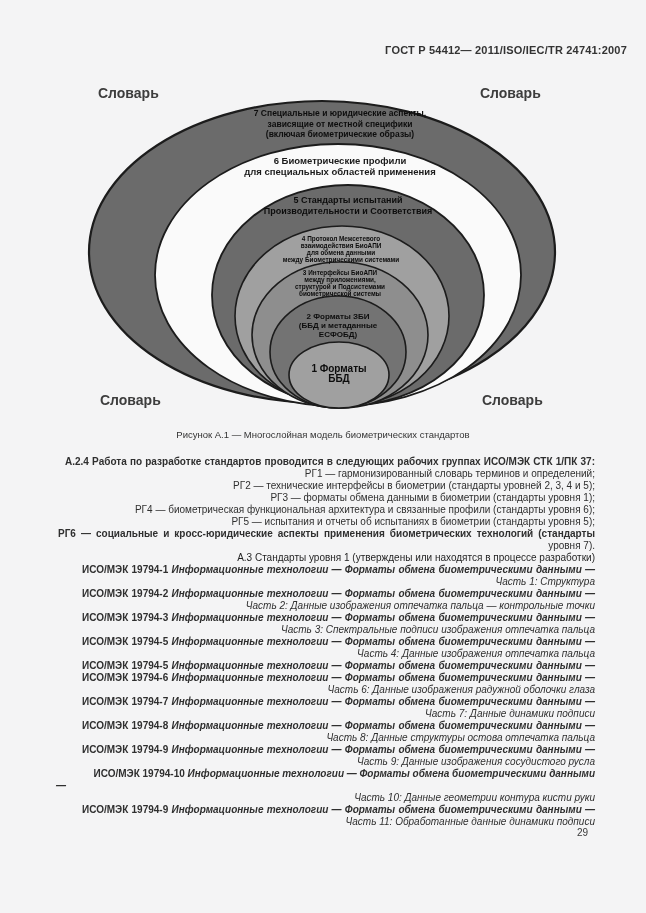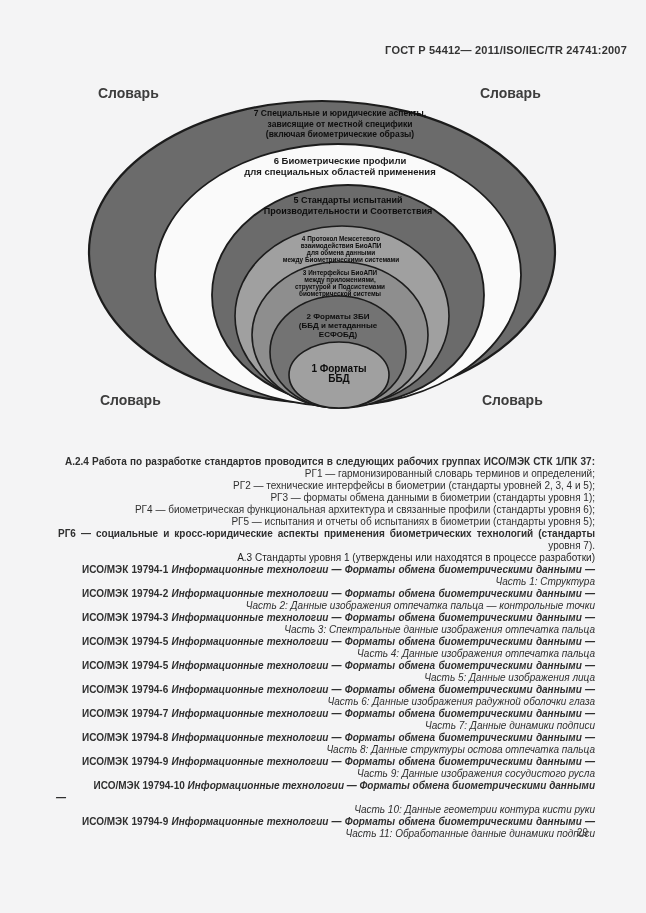--- a/index.html
+++ b/index.html
@@ -91,46 +91,46 @@
 между приложениями,
 структурой и Подсистемами
 биометрической системы</div>
     <div class="layer-label l2">2 Форматы ЗБИ
 (ББД и метаданные
 ЕСФОБД)</div>
     <div class="layer-label l1">1 Форматы
 ББД</div>
   </div>
 
+  <div class="figure-caption">Рисунок А.1 — Многослойная модель биометрических стандартов</div>
 
   <div class="body-text">
     <p class="indent8 just">А.2.4 Работа по разработке стандартов проводится в следующих рабочих группах ИСО/МЭК СТК 1/ПК 37:</p>
     <p class="wg">РГ1 — гармонизированный словарь терминов и определений;</p>
     <p class="wg">РГ2 — технические интерфейсы в биометрии (стандарты уровней 2, 3, 4 и 5);</p>
     <p class="wg">РГ3 — форматы обмена данными в биометрии (стандарты уровня 1);</p>
     <p class="wg">РГ4 — биометрическая функциональная архитектура и связанные профили (стандарты уровня 6);</p>
     <p class="wg">РГ5 — испытания и отчеты об испытаниях в биометрии (стандарты уровня 5);</p>
     <p class="wg just">РГ6 — социальные и кросс-юридические аспекты применения биометрических технологий (стандарты</p>
     <p>уровня 7).</p>
     <p class="indent8 bold">А.3 Стандарты уровня 1 (утверждены или находятся в процессе разработки)</p>
 
     <p class="indent26 just"><span>ИСО/МЭК 19794-1</span> <span class="ital">Информационные технологии — Форматы обмена биометрическими данными —</span></p>
     <p class="ital">Часть 1: Структура</p>
 
     <p class="indent26 just"><span>ИСО/МЭК 19794-2</span> <span class="ital">Информационные технологии — Форматы обмена биометрическими данными —</span></p>
     <p class="ital">Часть 2: Данные изображения отпечатка пальца — контрольные точки</p>
 
     <p class="indent26 just"><span>ИСО/МЭК 19794-3</span> <span class="ital">Информационные технологии — Форматы обмена биометрическими данными —</span></p>
-    <p class="ital">Часть 3: Спектральные данные изображения отпечатка пальца</p>
+    <p class="ital">Часть 3: Спектральные подписи изображения отпечатка пальца</p>
 
     <p class="indent26 just"><span>ИСО/МЭК 19794-5</span> <span class="ital">Информационные технологии — Форматы обмена биометрическими данными —</span></p>
     <p class="ital">Часть 4: Данные изображения отпечатка пальца</p>
 
     <p class="indent26 just"><span>ИСО/МЭК 19794-5</span> <span class="ital">Информационные технологии — Форматы обмена биометрическими данными —</span></p>
-    <p class="ital">Часть 5: Данные изображения лица</p>
 
     <p class="indent26 just"><span>ИСО/МЭК 19794-6</span> <span class="ital">Информационные технологии — Форматы обмена биометрическими данными —</span></p>
     <p class="ital">Часть 6: Данные изображения радужной оболочки глаза</p>
 
     <p class="indent26 just"><span>ИСО/МЭК 19794-7</span> <span class="ital">Информационные технологии — Форматы обмена биометрическими данными —</span></p>
     <p class="ital">Часть 7: Данные динамики подписи</p>
 
     <p class="indent26 just"><span>ИСО/МЭК 19794-8</span> <span class="ital">Информационные технологии — Форматы обмена биометрическими данными —</span></p>
     <p class="ital">Часть 8: Данные структуры остова отпечатка пальца</p>
 

